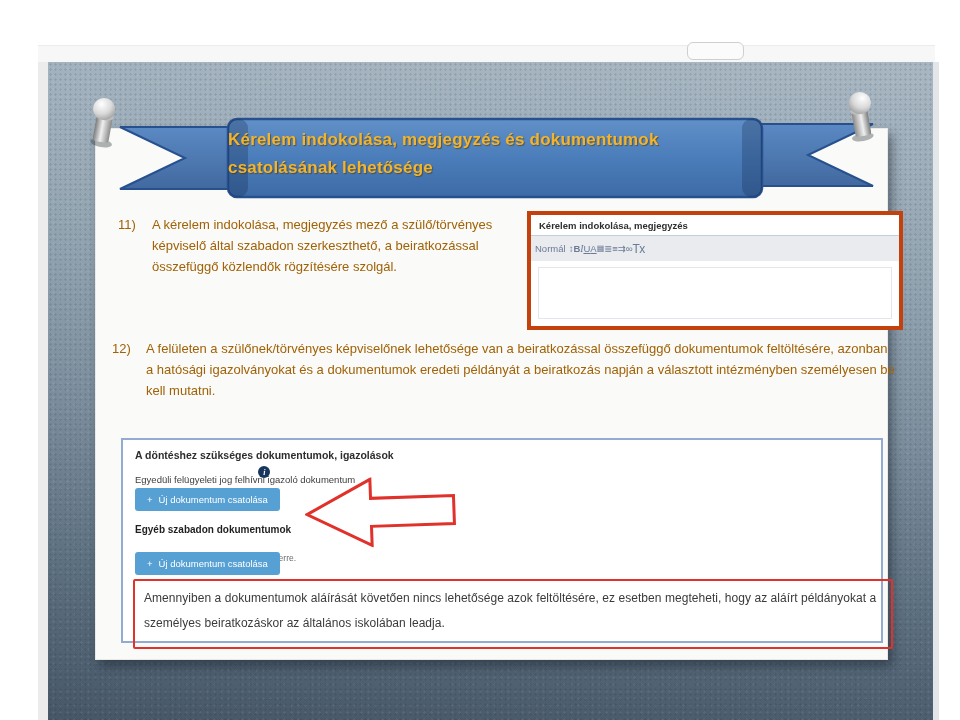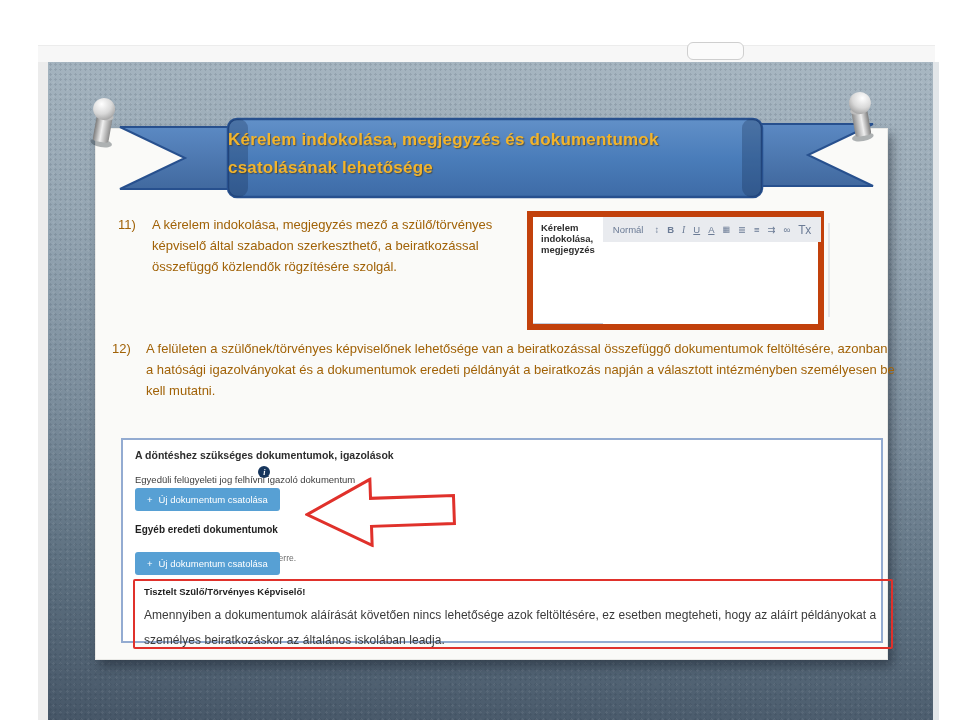--- a/index.html
+++ b/index.html
@@ -32,24 +32,24 @@
   .pin-left{left:80px;top:96px;}
   .pin-right{left:838px;top:90px;transform:scaleX(-1);}
 
   
   .point{display:flex;color:#a16207;font-size:13px;line-height:1.62;}
   .point-num{width:34px;flex:none;}
   .p11{left:118px;top:214px;width:412px;}
   .p12{left:112px;top:338px;width:786px;}
 
   
-  .editor{left:527px;top:211px;width:297px;height:119px;border:6px solid #c2410c;background:#fff;
-          box-sizing:border-box;display:flex;flex-direction:row;}
+  .editor{left:527px;top:211px;width:376px;height:119px;border:4px solid #c2410c;background:#fff;
+          box-sizing:border-box;display:flex;flex-direction:column;}
   .editor-header{font-size:9.5px;font-weight:bold;color:#2f2f2f;padding:5px 8px 4px;border-bottom:1px solid #c3cedf;}
-  .editor-toolbar{background:#e9ebef;height:25px;display:flex;align-items:center;gap:8px;padding:0 10px;
+  .editor-toolbar{background:#e9ebef;height:25px;display:flex;align-items:center;padding:0 4px;
                   color:#6b7b95;font-size:9.5px;}
   .tb{cursor:default;}
   .tb-style{margin-right:3px;}
   .tb-b{font-weight:bold;}
   .tb-i{font-style:italic;font-family:"Liberation Serif",serif;}
   .tb-u,.tb-a{text-decoration:underline;}
   .tb-hl{font-size:8px;}
   .tb-tx{font-size:12px;letter-spacing:-0.5px;}
   .editor-content{flex:1;margin:6px 7px 7px;border:1px solid #e3e6ea;background:#fff;}
 
@@ -169,28 +169,27 @@
   <div class="abs docs">
     <div class="abs docs-heading">
       <span>A döntéshez szükséges dokumentumok, igazolások</span>
       <span class="info-icon">i</span>
     </div>
     <div class="abs docs-label">Egyedüli felügyeleti jog felhívni igazoló dokumentum</div>
     <button class="abs btn btn1">
       <span>+</span>
       <span>Új dokumentum csatolása</span>
     </button>
-    <div class="abs docs-subheading">Egyéb eredeti dokumentumok</div>
+    <div class="abs docs-subheading">Egyéb szabadon dokumentumok</div>
     <div class="abs docs-hint">Maximum 10 fájlt lehet feltölteni egyszerre.</div>
     <button class="abs btn btn2">
       <span>+</span>
       <span>Új dokumentum csatolása</span>
     </button>
     <div class="abs notice">
-      <div class="notice-title">Tisztelt Szülő/Törvényes Képviselő!</div>
       <div class="notice-text">Amennyiben a dokumentumok aláírását követően nincs lehetősége azok feltöltésére, ez esetben megteheti, hogy az aláírt példányokat a személyes beiratkozáskor az általános iskolában leadja.</div>
     </div>
   </div>
 
   <svg class="abs arrow-svg" viewBox="0 0 152 70">
     <polygon points="2,35 66,2 66,21 149,21 149,49 66,49 66,68" fill="#ffffff" stroke="#e0312b" stroke-width="3" stroke-linejoin="miter"></polygon>
   </svg>
 
 </div>
 

